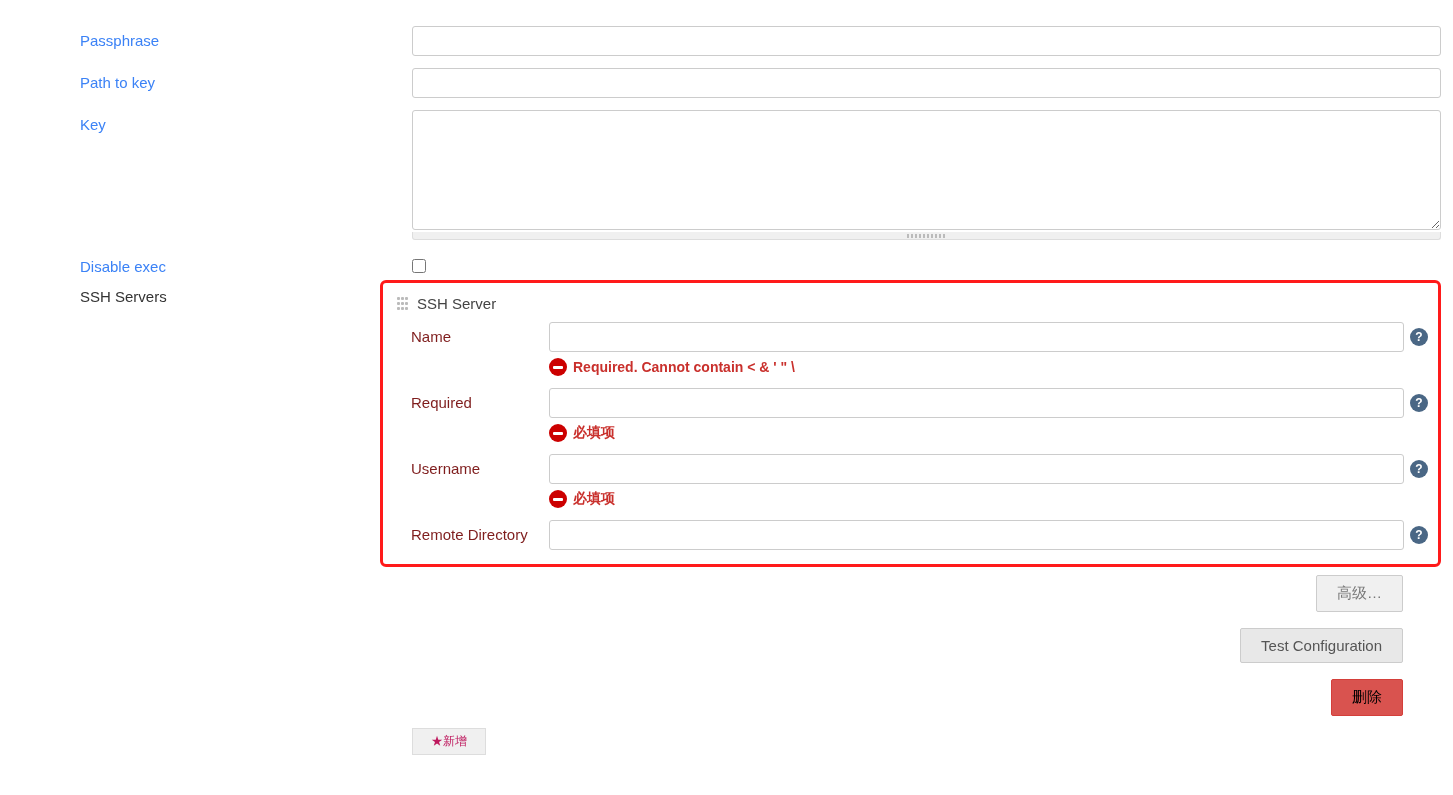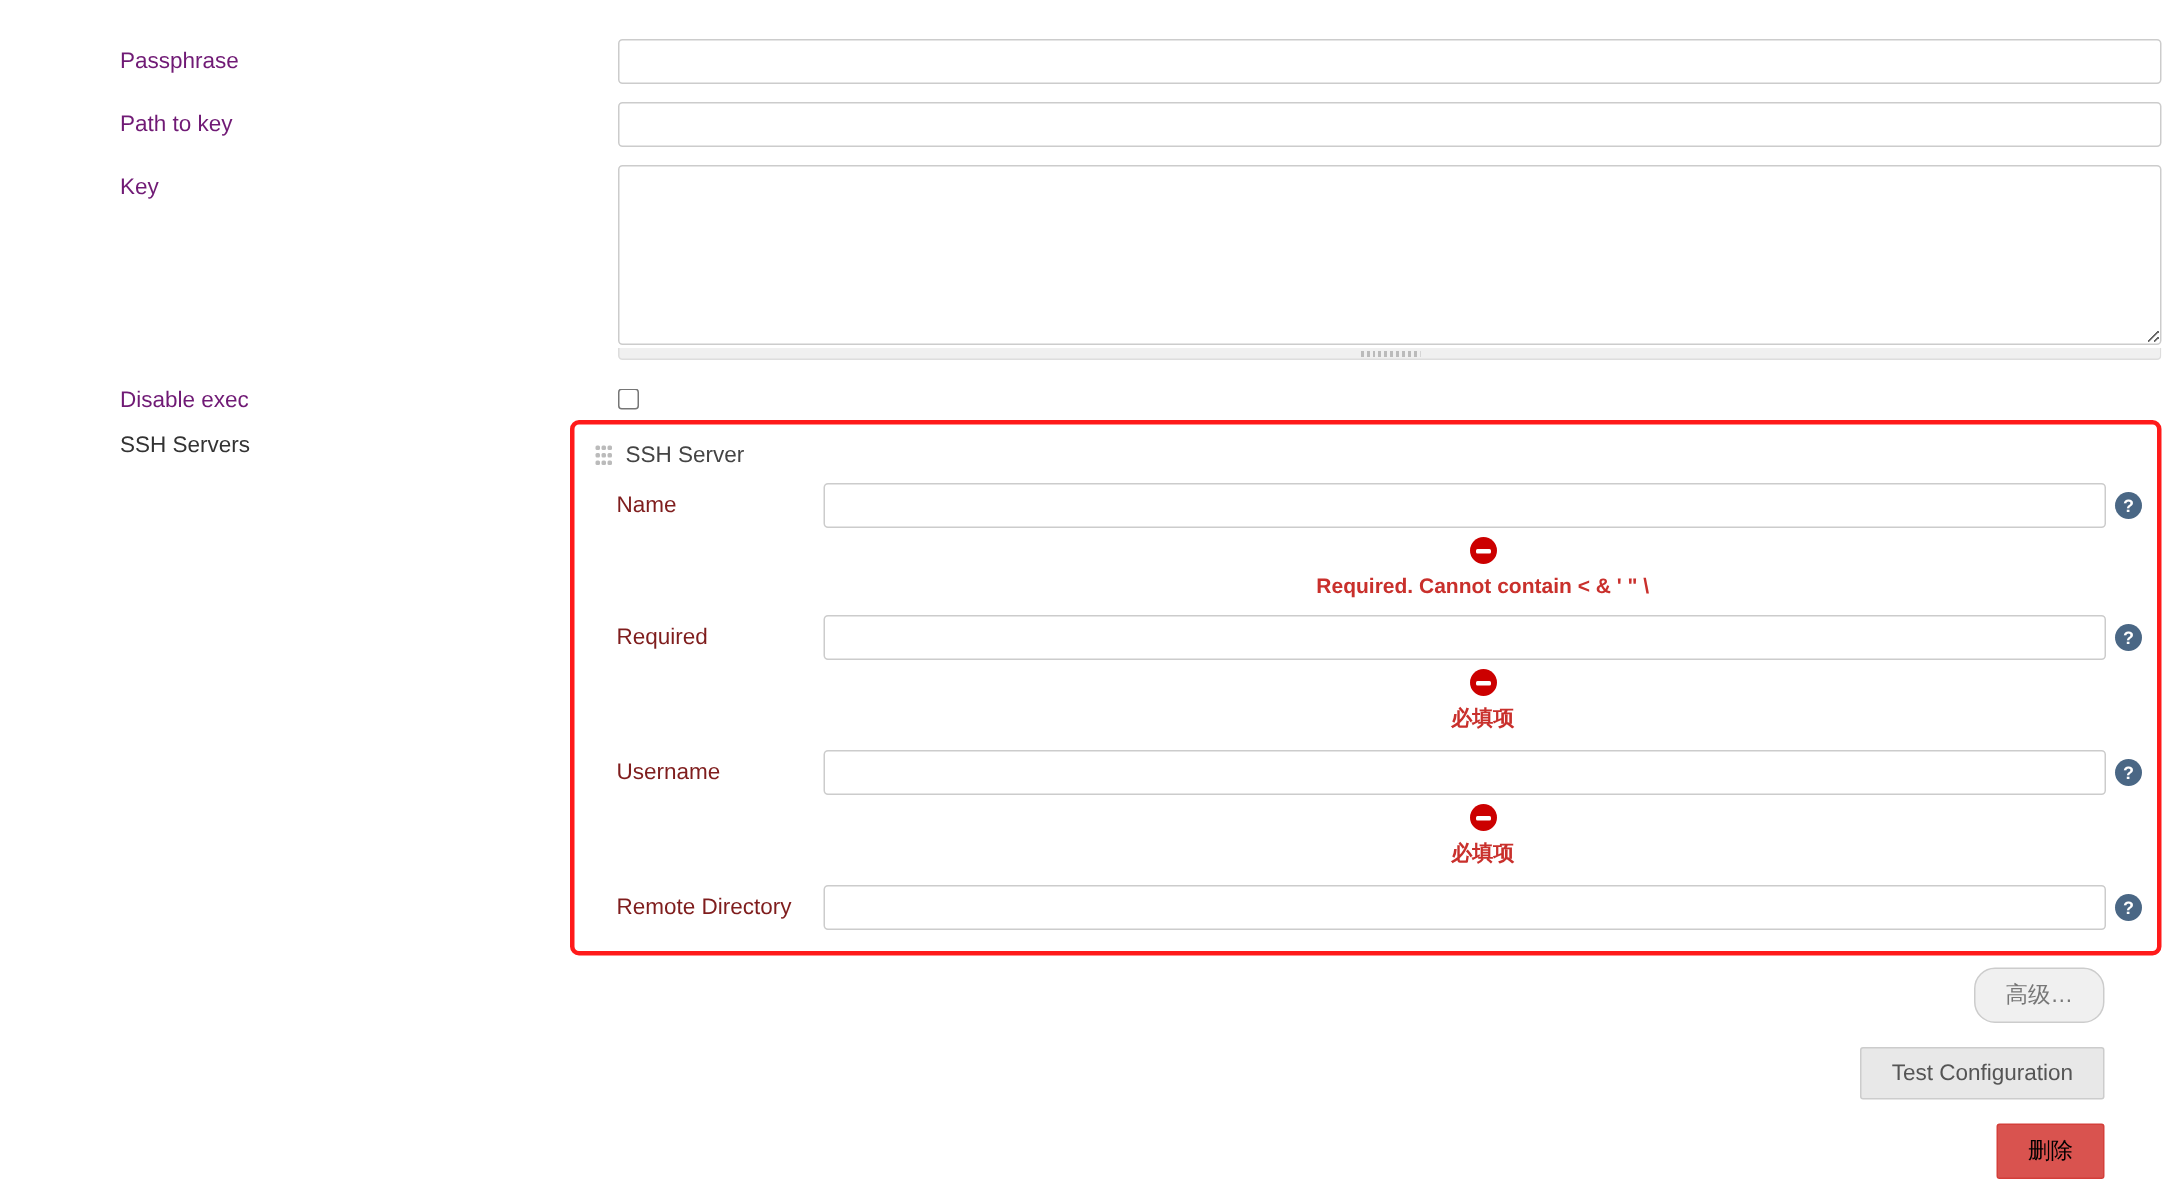--- a/index.html
+++ b/index.html
@@ -13,21 +13,21 @@
     }
     .form-row {
       display: flex;
       align-items: flex-start;
       padding: 6px 0;
     }
     .form-label {
       width: 332px;
       padding-left: 80px;
       padding-top: 6px;
-      color: #701a75;
+      color: #3b82f6;
       font-size: 15px;
     }
     .form-control-wrap {
       flex: 1;
       padding-left: 80px;
       padding-right: 12px;
     }
     input.text-input, textarea.text-input {
       width: 100%;
       padding: 6px 8px;
@@ -148,21 +148,20 @@
     }
 
     .error-line{
       display:flex;
       align-items:center;
       gap:6px;
       color:#c9302c;
       font-weight:bold;
       font-size:14px;
       padding:6px 0 4px 0;
-      flex-direction:column;
     }
     .error-icon{
       width:18px;height:18px;border-radius:50%;
       background:#cc0000;
       display:inline-flex;
       align-items:center;justify-content:center;
       flex-shrink:0;
     }
     .error-icon::before{
       content:"";
@@ -186,21 +185,20 @@
     }
     .btn-red{
       background:#d9534f;
       border-color:#d43f3a;
       color:#000000;
     }
     .btn-ghost{
       background:#f0f0f0;
       border-color:#ccc;
       color:#777;
-      border-radius:14px;
     }
     .small-btn-row{
       display:flex;
       padding-left:412px;
       margin-top:4px;
     }
     .small-btn{
       padding:4px 18px;
       font-size:12px;
       color:#be185d;

